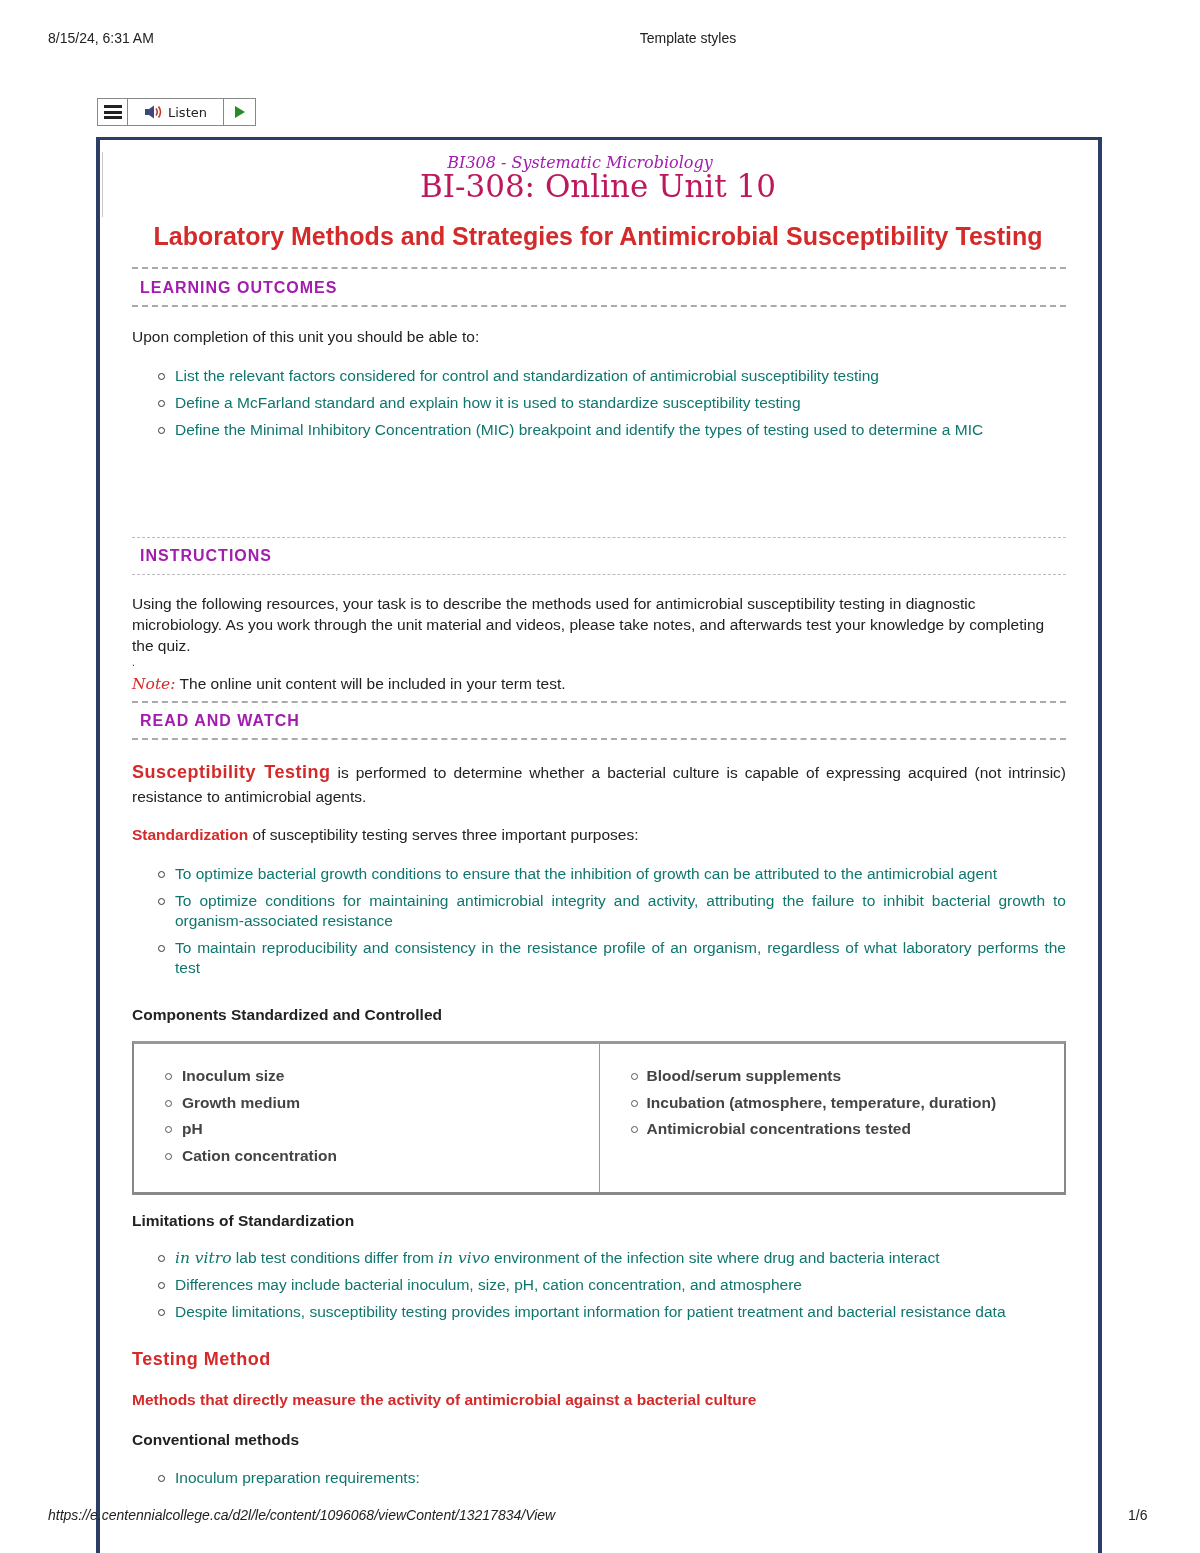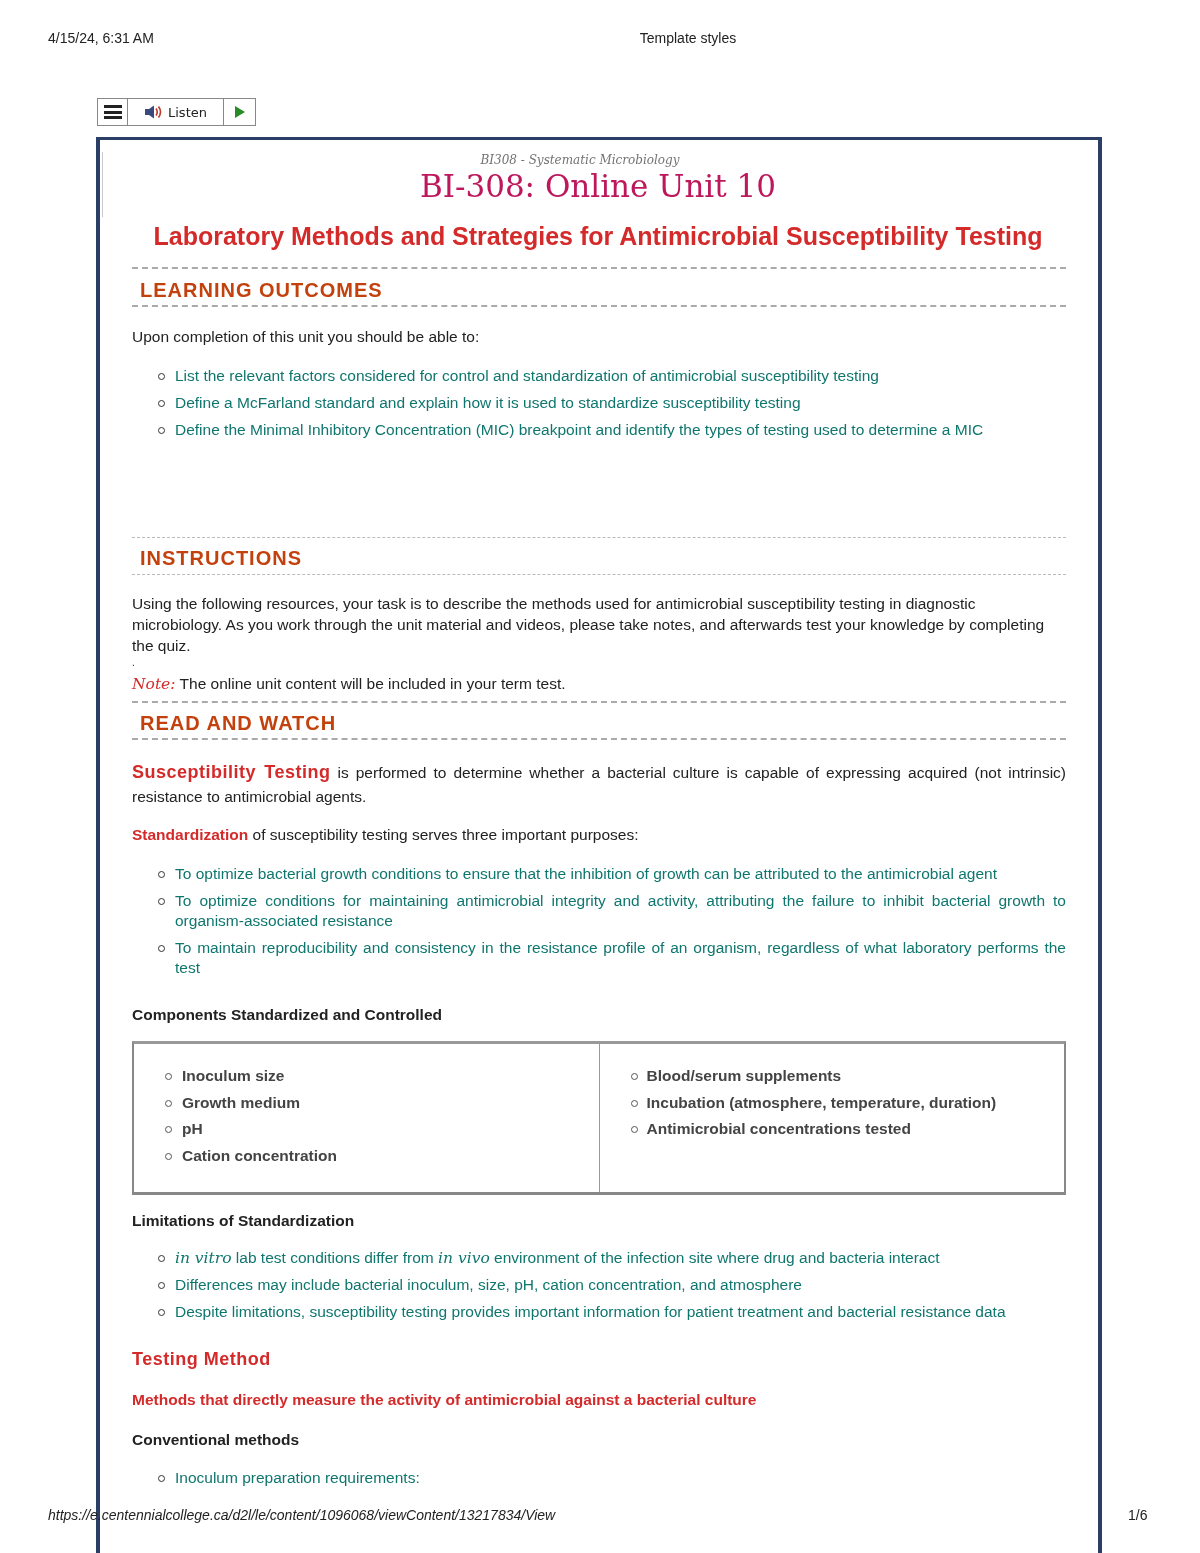--- a/index.html
+++ b/index.html
@@ -19,29 +19,29 @@
   .tb-play { width:32px; border-left:none !important; }
   .hamburger { width:18px; height:14px; display:flex; flex-direction:column; justify-content:space-between; }
   .hamburger span { display:block; height:3px; background:#222; }
   .speaker { display:inline-flex; align-items:center; }
   .play { width:0; height:0; border-top:6px solid transparent; border-bottom:6px solid transparent; border-left:10px solid #2a8a2a; }
 
   .frame { position:absolute; top:137px; left:96px; width:1006px; height:1420px;
            border-left:4px solid #2b3f66; border-right:4px solid #2b3f66; border-top:3px solid #2b3f66; box-sizing:border-box; }
   .frame:before { content:""; position:absolute; left:2px; top:12px; width:1px; height:65px; background:#c8c8c8; }
   .course-sub { position:absolute; top:153px; left:0; width:1160px; text-align:center;
-                font-family:"DejaVu Serif", serif; font-style:italic; font-size:12px; color:#737373; }
+                font-family:"DejaVu Serif", serif; font-style:italic; font-size:16px; color:#a21caf; }
   .unit-title { position:absolute; top:168px; left:0; width:1196px; text-align:center;
                 font-family:"DejaVu Serif", serif; font-size:31px; color:#be185d; }
   .main-title { position:absolute; top:222px; left:0; width:1196px; text-align:center;
                 font-weight:bold; font-size:25px; color:#d42a2a; }
 
   .dash { position:absolute; left:132px; width:934px; height:0; border-top:2px dashed #aaa; }
   .dash.light { border-top:1px dashed #bbb; }
-  .sec-head { position:absolute; left:140px; font-weight:bold; font-size:20px; letter-spacing:1px; color:#c2410c; }
+  .sec-head { position:absolute; left:140px; font-weight:bold; font-size:16px; letter-spacing:1px; color:#a21caf; }
 
   .p { position:absolute; left:132px; width:934px; font-size:15.5px; line-height:21px; color:#222; }
   .justify { text-align:justify; }
   ul.b { position:absolute; left:132px; width:934px; margin:0; padding:0; list-style:none; font-size:15.5px; color:#0f766e; }
   ul.b li { position:relative; padding-left:43px; line-height:20px; margin-bottom:7px; }
   ul.b li:before { content:""; position:absolute; left:26px; top:7px; width:5px; height:5px; border:1.4px solid #333; border-radius:50%; }
   .red { color:#d42a2a; }
   .redb { color:#d42a2a; font-weight:bold; }
   .serif-i { font-family:"DejaVu Serif", serif; font-style:italic; }
   .bold { font-weight:bold; }
@@ -53,21 +53,21 @@
   .comp-col ul { list-style:none; margin:0; padding:22px 0 0 0; font-size:15.5px; color:#444; }
   .comp-col li { position:relative; padding-left:48px; line-height:20px; margin-bottom:6.5px; }
   .comp-col li:before { content:""; position:absolute; left:31px; top:7px; width:5px; height:5px; border:1.4px solid #555; border-radius:50%; }
   .comp-col.right li { padding-left:47px; }
   .comp-col.right li:before { left:31px; }
 </style>
 </head>
 <body>
 
 <div class="print-header">
-  <span class="date">4/15/24, 6:31 AM</span>
+  <span class="date">8/15/24, 6:31 AM</span>
   <span class="title">Template styles</span>
 </div>
 
 <div class="toolbar">
   <div class="tb tb-menu">
     <div class="hamburger">
         <span></span>
         <span></span>
         <span></span>
       </div>

